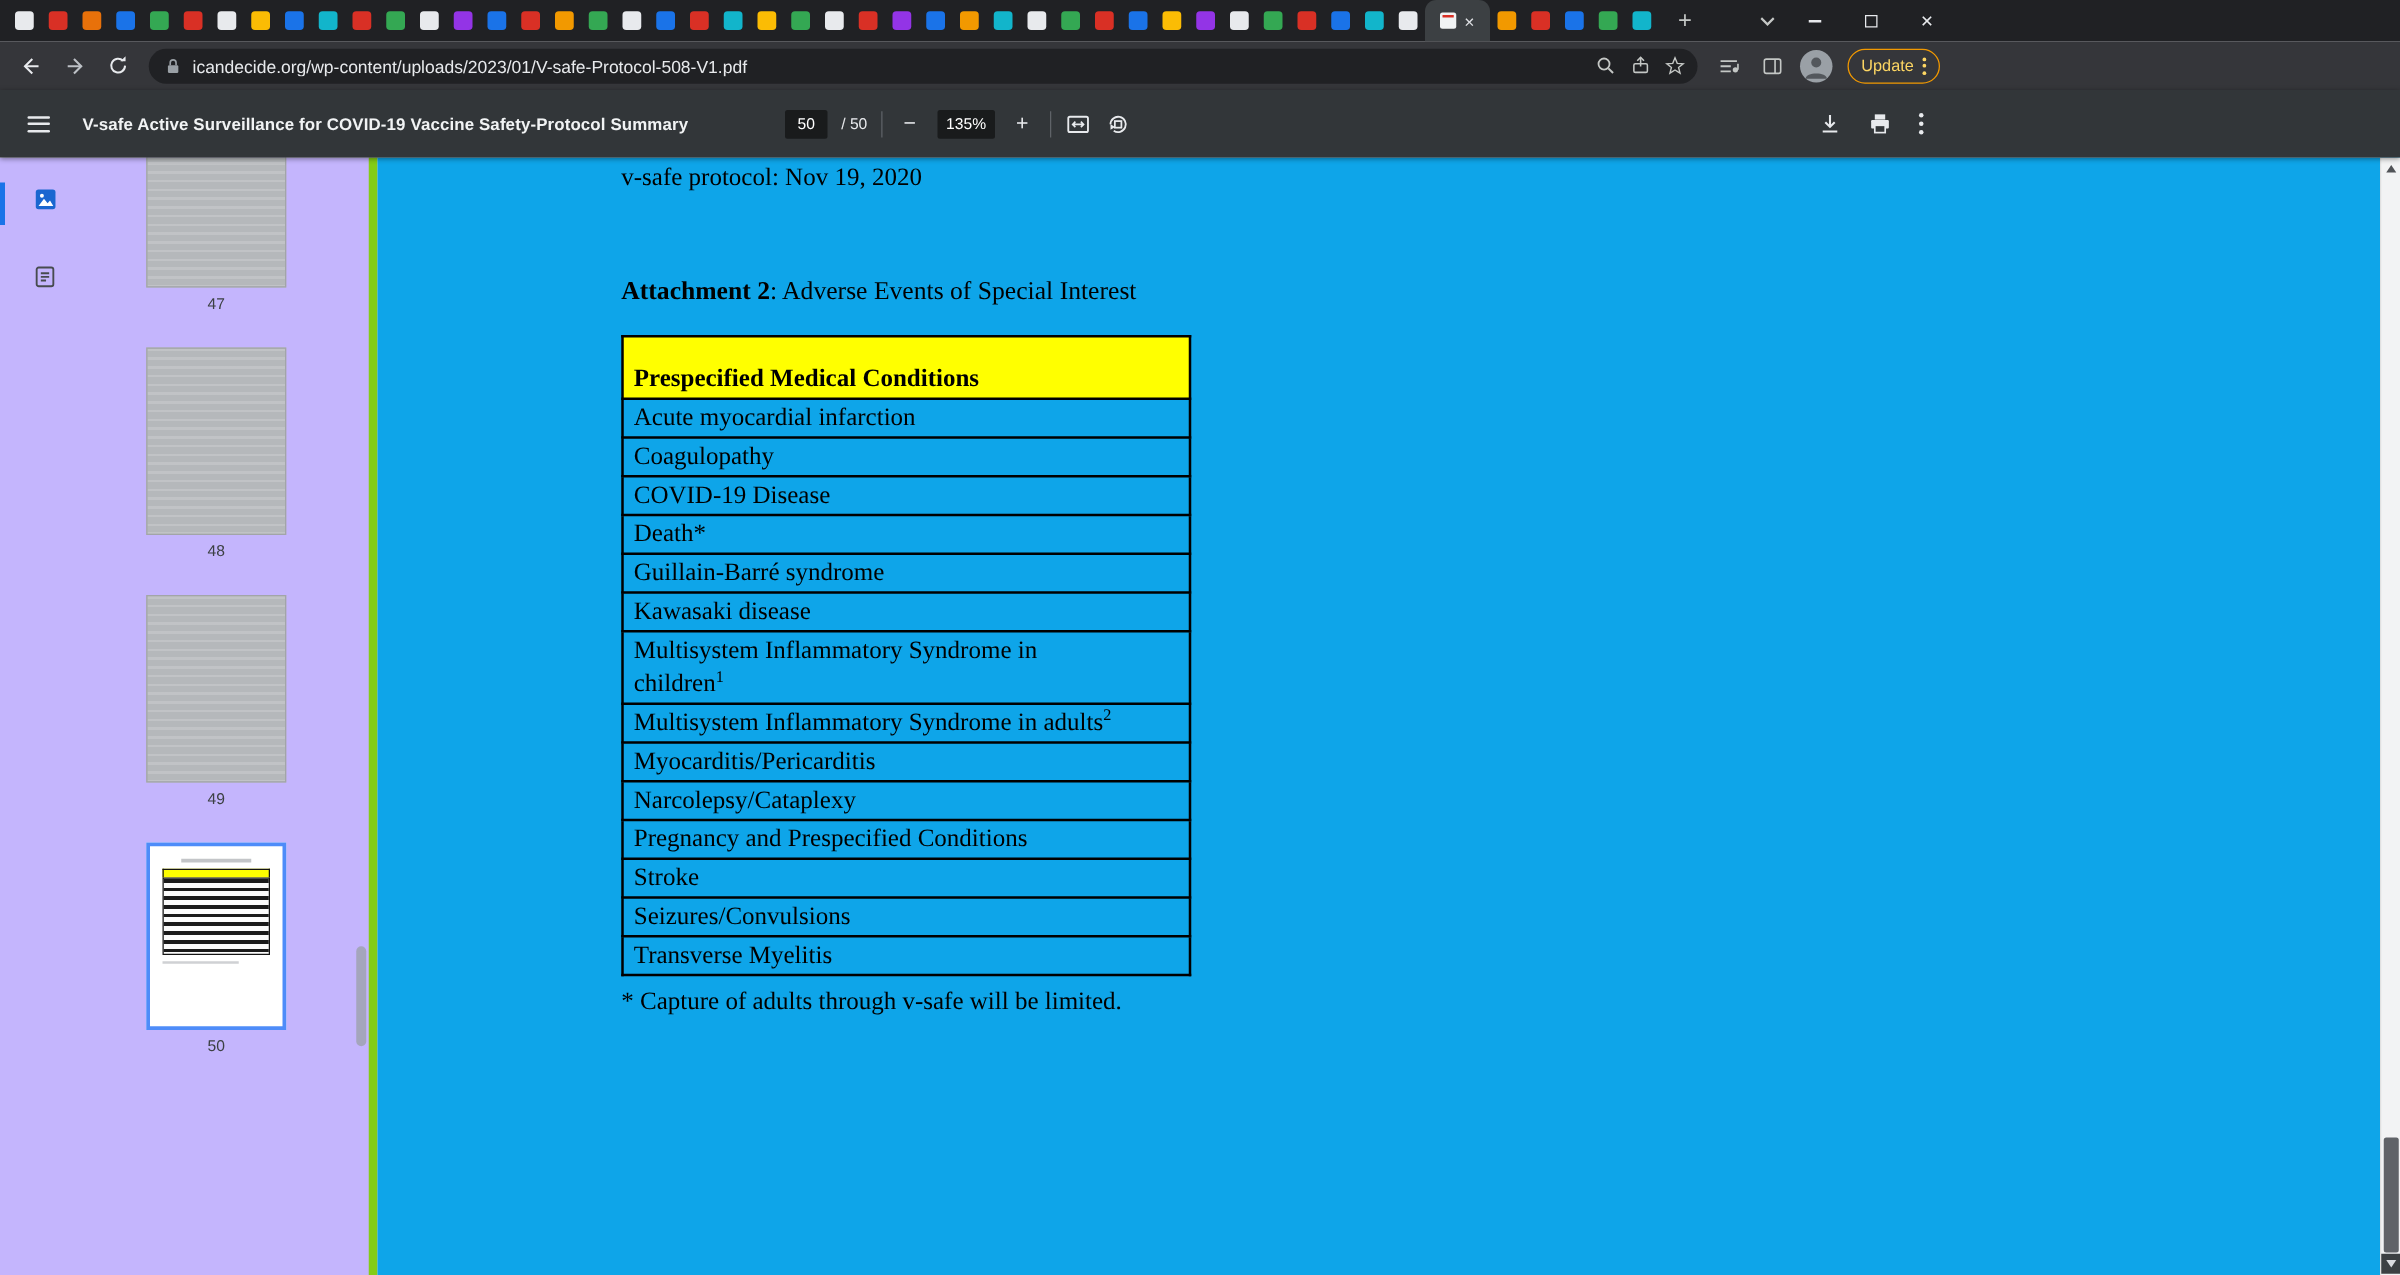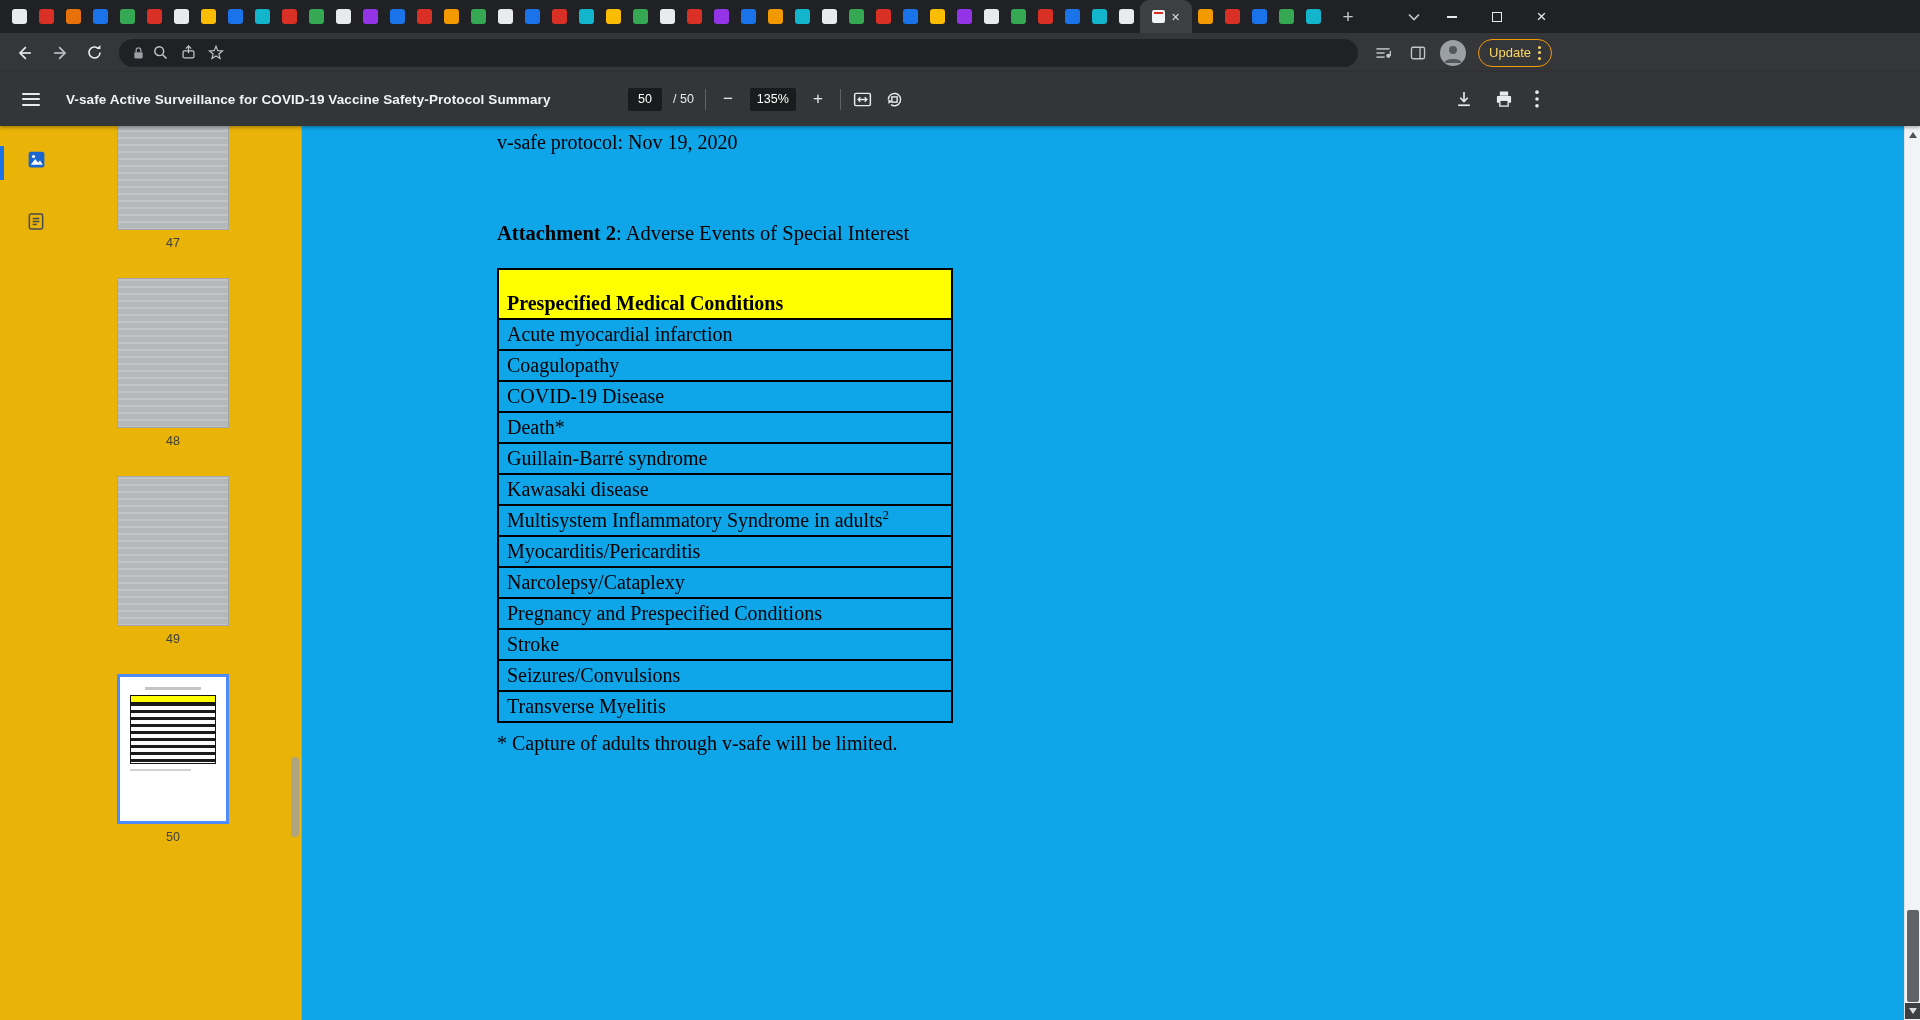--- a/index.html
+++ b/index.html
@@ -46,21 +46,21 @@
   .page-total{color:#e8eaed;font-size:12.5px}
   .tb-sep{width:1px;height:21px;background:#5f6368}
   .tb-glyph{color:#e8eaed;font-size:17px;width:22px;text-align:center}
   .zoom-box{min-width:46px;height:23px;background:#191b1c;border-radius:2px;color:#fff;font-size:12.5px;display:flex;align-items:center;justify-content:center;padding:0 5px}
   .tb-right{position:absolute;right:380px;top:0;height:54px;display:flex;align-items:center;gap:20px}
   .tb-icon{display:flex;align-items:center;justify-content:center}
 
   
   .content{display:flex;height:894px;position:relative}
 
-  .sidebar{width:302px;background:#eab308;position:relative;border-right:1px solid #84cc16;flex:0 0 auto}
+  .sidebar{width:302px;background:#c4b5fd;position:relative;border-right:7px solid #84cc16;flex:0 0 auto}
   .rail-active-bar{position:absolute;left:0;top:20px;width:4px;height:34px;background:#1a73e8}
   .rail-icon{position:absolute;left:26px;display:flex}
   .thumb-list{position:absolute;left:54px;top:0;width:238px;height:100%;overflow:hidden}
   .thumb-wrap{width:112px;margin:0 auto}
   .thumb-wrap:first-child .thumb-page{margin-top:-46px}
   .thumb-page{width:112px;height:150px;position:relative}
   .thumb-gray{background:#b5b8bb;border:1px solid #a2a5a8;background-image:repeating-linear-gradient(180deg,rgba(255,255,255,.16) 0 2px,transparent 2px 7px)}
   .thumb-active{background:#fff;border:3px solid #4e8cf9}
   .mini-line{margin:10px auto 5px;width:52%;height:3px;background:#c3c5c8}
   .mini-yellow{margin:2px 10px 0;height:7px;background:#ffff00;border:1px solid #141414;border-bottom:none}
@@ -283,20 +283,21 @@
       <svg width="19" height="19" viewBox="0 0 24 24">
           <path d="M19 12 a7 7 0 1 1 -2.1 -5" stroke="#e8eaed" stroke-width="2" fill="none"></path>
           <path d="M19.5 2.5 v5.2 h-5.2 z" fill="#e8eaed"></path>
         </svg>
     </div>
     <div class="omnibox">
       <svg width="15" height="16" viewBox="0 0 18 18">
           <rect x="4" y="8" width="10" height="7.5" rx="1.3" fill="#9aa0a6"></rect>
           <path d="M6.2 8 V5.7 a2.8 2.8 0 0 1 5.6 0 V8" stroke="#9aa0a6" stroke-width="1.6" fill="none"></path>
         </svg>
+      <span class="url-text">icandecide.org/wp-content/uploads/2023/01/V-safe-Protocol-508-V1.pdf</span>
       <div class="box-icon">
         <svg width="17" height="17" viewBox="0 0 20 20">
             <circle cx="8.5" cy="8.5" r="5.2" stroke="#c4c7c5" stroke-width="1.7" fill="none"></circle>
             <line x1="12.6" y1="12.6" x2="17" y2="17" stroke="#c4c7c5" stroke-width="1.9"></line>
           </svg>
       </div>
       <div class="box-icon">
         <svg width="17" height="17" viewBox="0 0 22 22">
             <rect x="4" y="9" width="14" height="9" rx="1.5" stroke="#c4c7c5" stroke-width="1.6" fill="none"></rect>
             <line x1="11" y1="2.5" x2="11" y2="12" stroke="#c4c7c5" stroke-width="1.6"></line>
@@ -465,20 +466,23 @@
               <tr>
                 <td><span>Death*</span></td>
               </tr>
               <tr>
                 <td><span>Guillain-Barré syndrome</span></td>
               </tr>
               <tr>
                 <td><span>Kawasaki disease</span></td>
               </tr>
               <tr>
+                <td><span>Multisystem Inflammatory Syndrome in</span><br><span>children</span><sup>1</sup></td>
+              </tr>
+              <tr>
                 <td><span>Multisystem Inflammatory Syndrome in adults</span><sup>2</sup></td>
               </tr>
               <tr>
                 <td><span>Myocarditis/Pericarditis</span></td>
               </tr>
               <tr>
                 <td><span>Narcolepsy/Cataplexy</span></td>
               </tr>
               <tr>
                 <td><span>Pregnancy and Prespecified Conditions</span></td>

